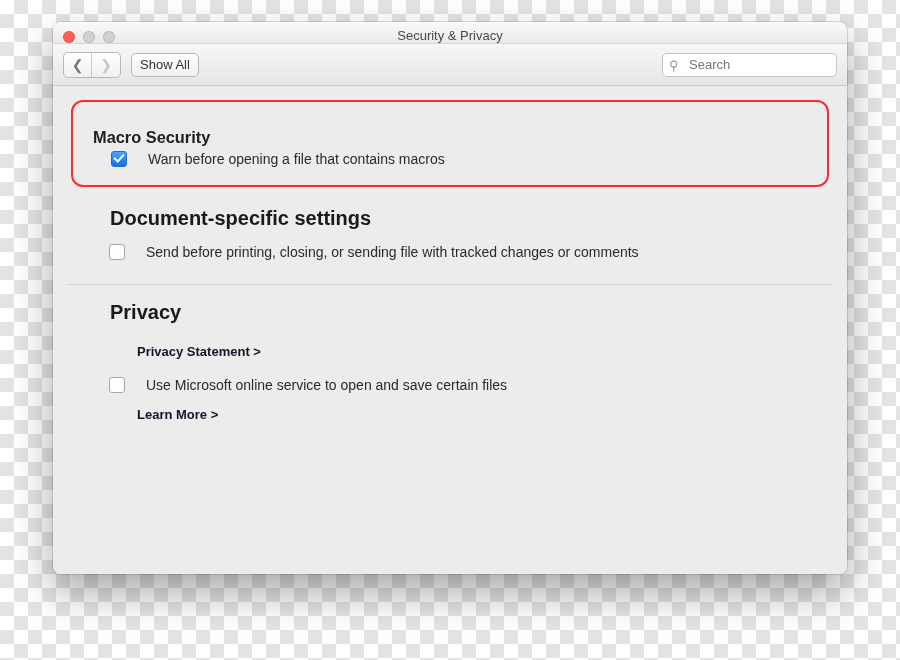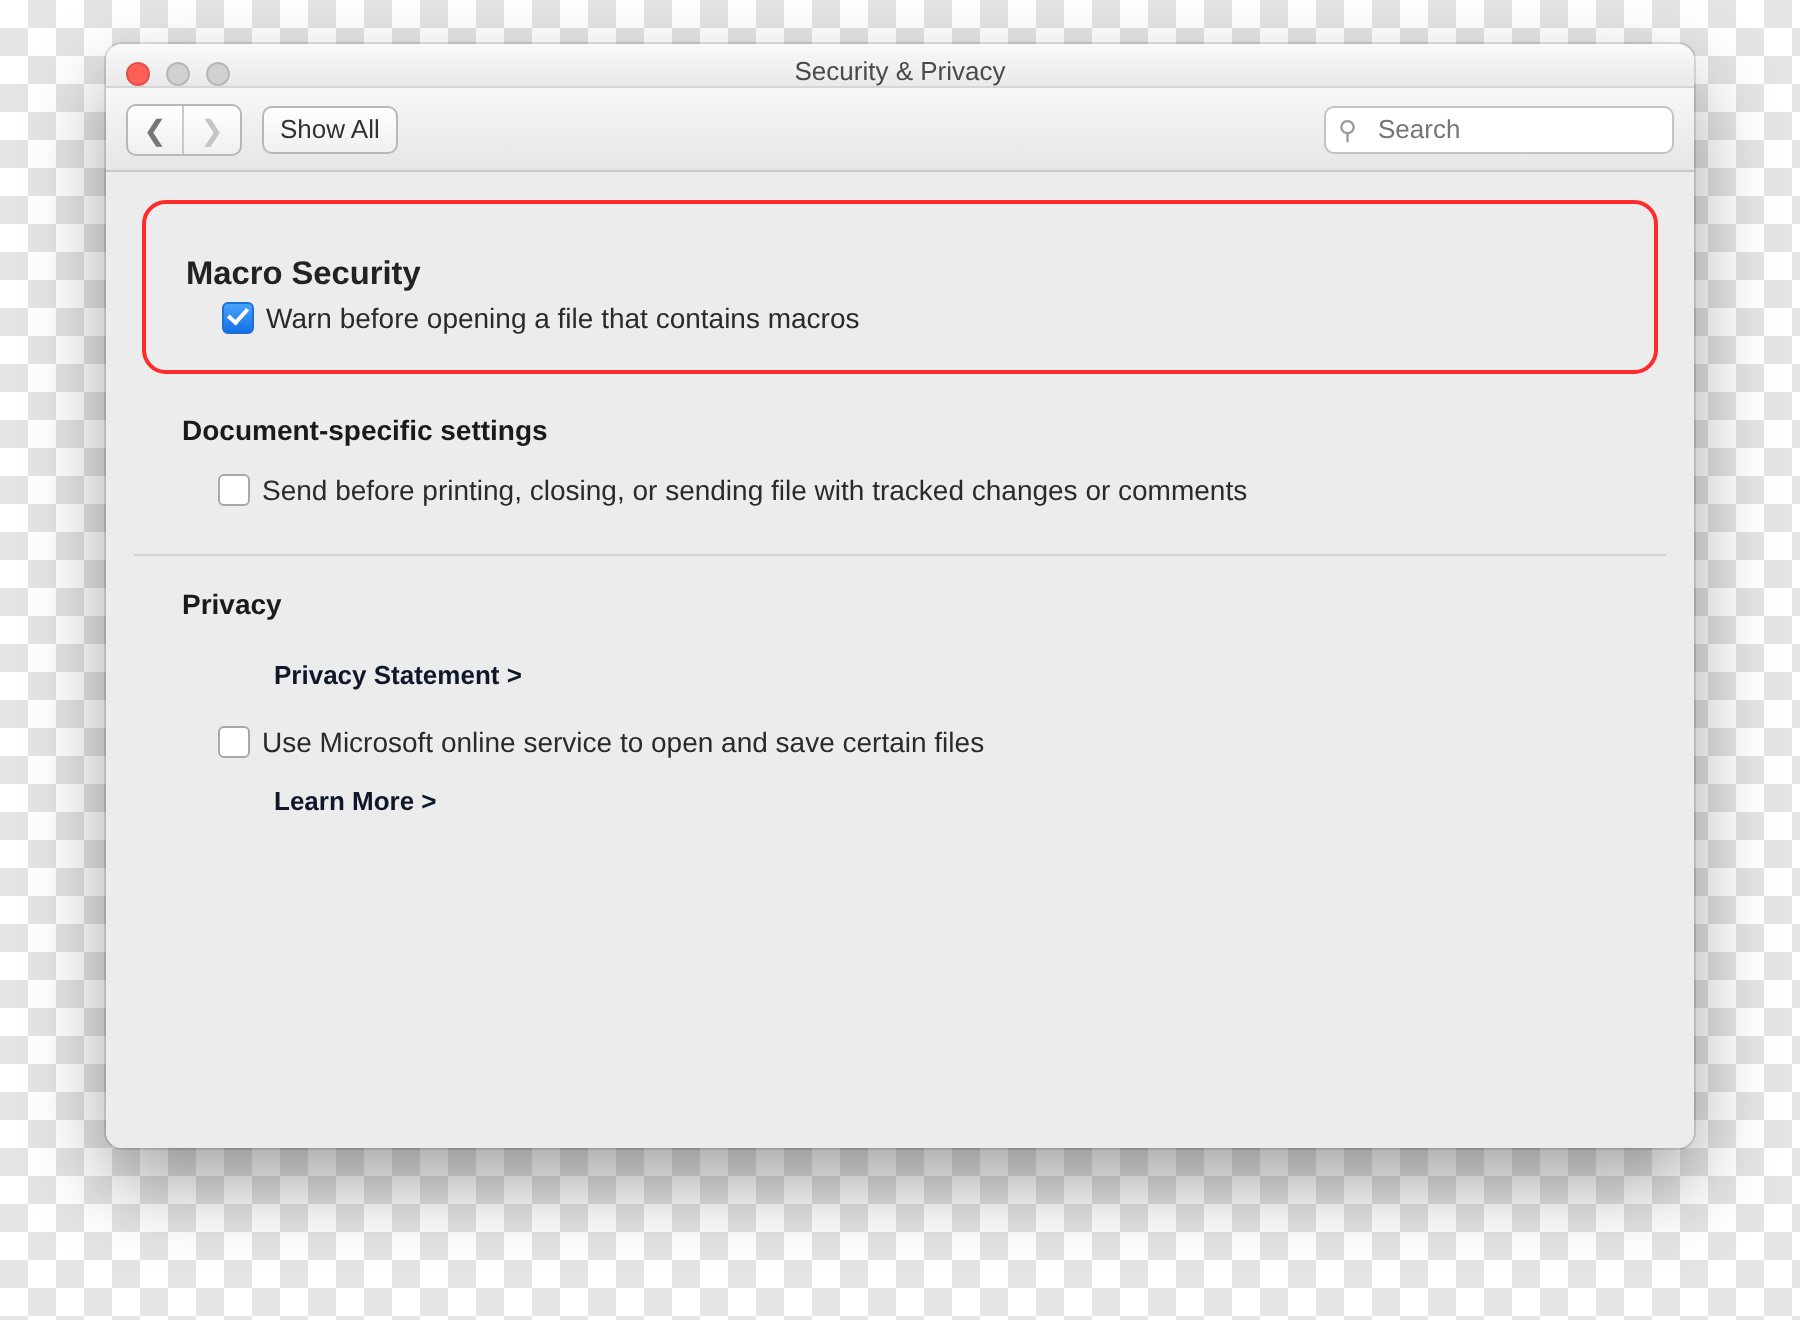--- a/index.html
+++ b/index.html
@@ -110,35 +110,36 @@
     flex: 1;
     background: #ececec;
     padding: 14px 14px 18px;
     overflow: auto;
   }
   .section {
     padding: 16px 24px 20px;
   }
   .section + .section { border-top: 1px solid #d4d4d4; }
   .section h3 {
-    font-size: 14px;
+    font-size: 20px;
     font-weight: 700;
     color: #1a1a1a;
     margin-bottom: 10px;
+    margin-left: 19px;
   }
   .highlight-box {
     border: 2.5px solid #ff2a2a;
     border-radius: 12px;
     padding: 26px 20px 14px;
     margin: 0 4px 4px;
   }
   .row {
     display: flex;
     align-items: center;
-    gap: 6px;
+    gap: 21px;
     padding: 4px 0 4px 18px;
     font-size: 14px;
     color: #2a2a2a;
   }
   .cb {
     width: 16px; height: 16px;
     border: 1px solid #a8a8a8;
     border-radius: 3px;
     background: #fff;
     flex: 0 0 16px;

